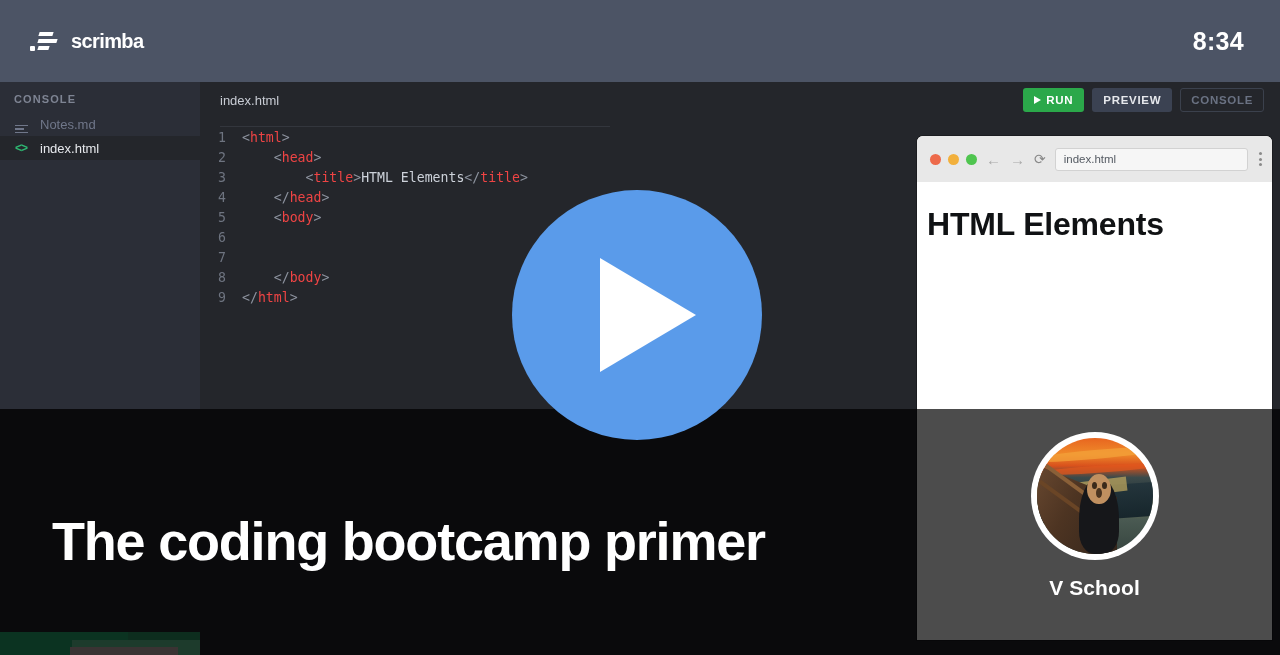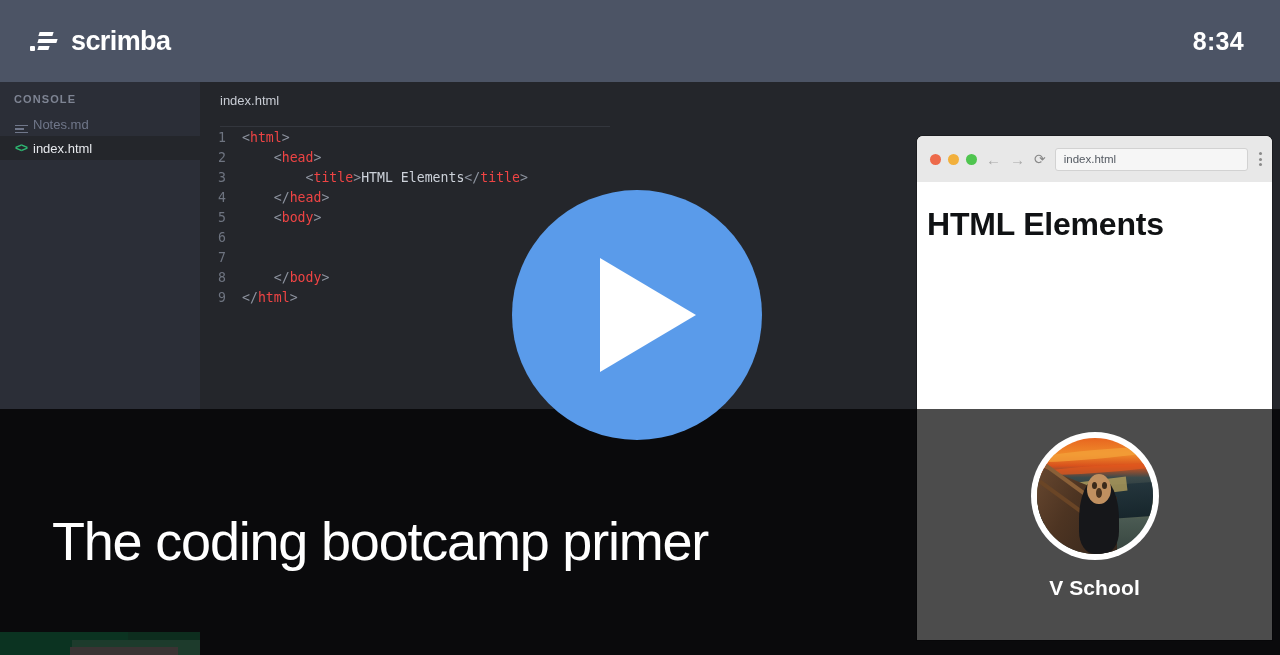--- a/index.html
+++ b/index.html
@@ -24,35 +24,35 @@
     position: absolute; background: #ffffff; display: block;
   }
   .brand-logo .d1 { width: 5px; height: 5px; left: 0; bottom: 2px; border-radius: 1px; }
   .brand-logo .l1 { width: 14px; height: 4px; left: 9px; top: 3px;
                     transform: skewX(-18deg); }
   .brand-logo .l2 { width: 19px; height: 4px; left: 8px; top: 10px;
                     transform: skewX(-18deg); }
   .brand-logo .l3 { width: 11px; height: 4px; left: 8px; top: 17px;
                     transform: skewX(-18deg); }
   .brand-name {
-    color: #ffffff; font-size: 27px; font-weight: bold; letter-spacing: -0.6px;
+    color: #ffffff; font-size: 20px; font-weight: bold; letter-spacing: -0.6px;
   }
   .timer { color: #ffffff; font-size: 25px; font-weight: bold; letter-spacing: 0.3px; margin-left: 28px; }
 
   
   .sidebar {
     position: absolute; left: 0; top: 82px; width: 200px; height: 327px;
     background: #2b2e37;
   }
   .side-head {
     color: #7e8493; font-size: 11px; font-weight: bold; letter-spacing: 1.1px;
     padding: 11px 14px 7px 14px;
   }
   .file-row {
-    display: flex; align-items: center; gap: 5px;
+    display: flex; align-items: center; gap: 12px;
     height: 24px; padding: 0 14px; font-size: 13px;
   }
   .file-row.muted { color: #70778a; }
   .file-row.active { background: #24262b; color: #e6e8ec; }
   .ico { width: 14px; display: inline-block; text-align: center; line-height: 1; }
   .ico-lines { display: inline-flex; flex-direction: column; gap: 2px; width: 13px; }
   .ico-lines span { display: block; height: 1.5px; background: #70778a; }
   .ico-lines span:nth-child(1) { width: 13px; }
   .ico-lines span:nth-child(2) { width: 9px; }
   .ico-lines span:nth-child(3) { width: 13px; }
@@ -215,21 +215,21 @@
     border-bottom: 57px solid transparent;
   }
 
   
   .lower {
     position: absolute; left: 0; top: 409px; width: 1280px; height: 246px;
     background: #0a0a0c; z-index: 3;
   }
   .lower-title {
     position: absolute; left: 52px; top: 101px;
-    color: #ffffff; font-size: 54px; font-weight: normal; letter-spacing: -1.2px;
+    color: #ffffff; font-size: 54px; font-weight: bold; letter-spacing: -1.2px;
     white-space: nowrap;
     text-align: right;
   }
   .thumb {
     position: absolute; left: 0; top: 223px; width: 200px; height: 23px;
     background: #0b3321; overflow: hidden;
   }
   .thumb-inner {
     position: absolute; left: 72px; top: 8px; width: 128px; height: 18px;
     background: #1d3b2c;
@@ -278,20 +278,32 @@
     <div class="file-row active">
       <span class="ico ico-code">&lt;&gt;</span>
       <span>index.html</span>
     </div>
 
   </div>
 
   <div class="editor">
     <div class="editor-tabbar">
       <div class="tab-label">index.html</div>
+      <div class="btn-row">
+        <div class="btn btn-run">
+          <span class="tri"></span>
+          <span>RUN</span>
+        </div>
+        <div class="btn btn-preview">
+          <span>PREVIEW</span>
+        </div>
+        <div class="btn btn-console">
+          <span>CONSOLE</span>
+        </div>
+      </div>
     </div>
     <div class="tab-underline"></div>
     <div class="code" id="code-area">
         <div class="cl"><span class="ln">1</span><span><span class="br">&lt;</span><span class="tg">html</span><span class="br">&gt;</span></span></div>
         <div class="cl"><span class="ln">2</span><span>    <span class="br">&lt;</span><span class="tg">head</span><span class="br">&gt;</span></span></div>
         <div class="cl"><span class="ln">3</span><span>        <span class="br">&lt;</span><span class="tg">title</span><span class="br">&gt;</span><span class="src">HTML Elements</span><span class="br">&lt;/</span><span class="tg">title</span><span class="br">&gt;</span></span></div>
         <div class="cl"><span class="ln">4</span><span>    <span class="br">&lt;/</span><span class="tg">head</span><span class="br">&gt;</span></span></div>
         <div class="cl"><span class="ln">5</span><span>    <span class="br">&lt;</span><span class="tg">body</span><span class="br">&gt;</span></span></div>
         <div class="cl"><span class="ln">6</span></div>
         <div class="cl"><span class="ln">7</span><span></span></div>

